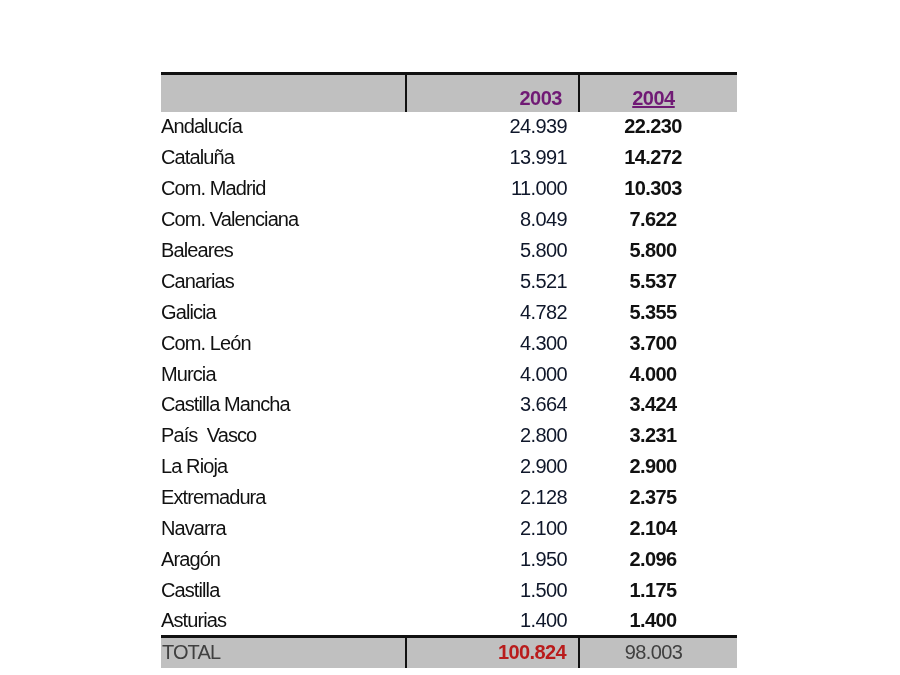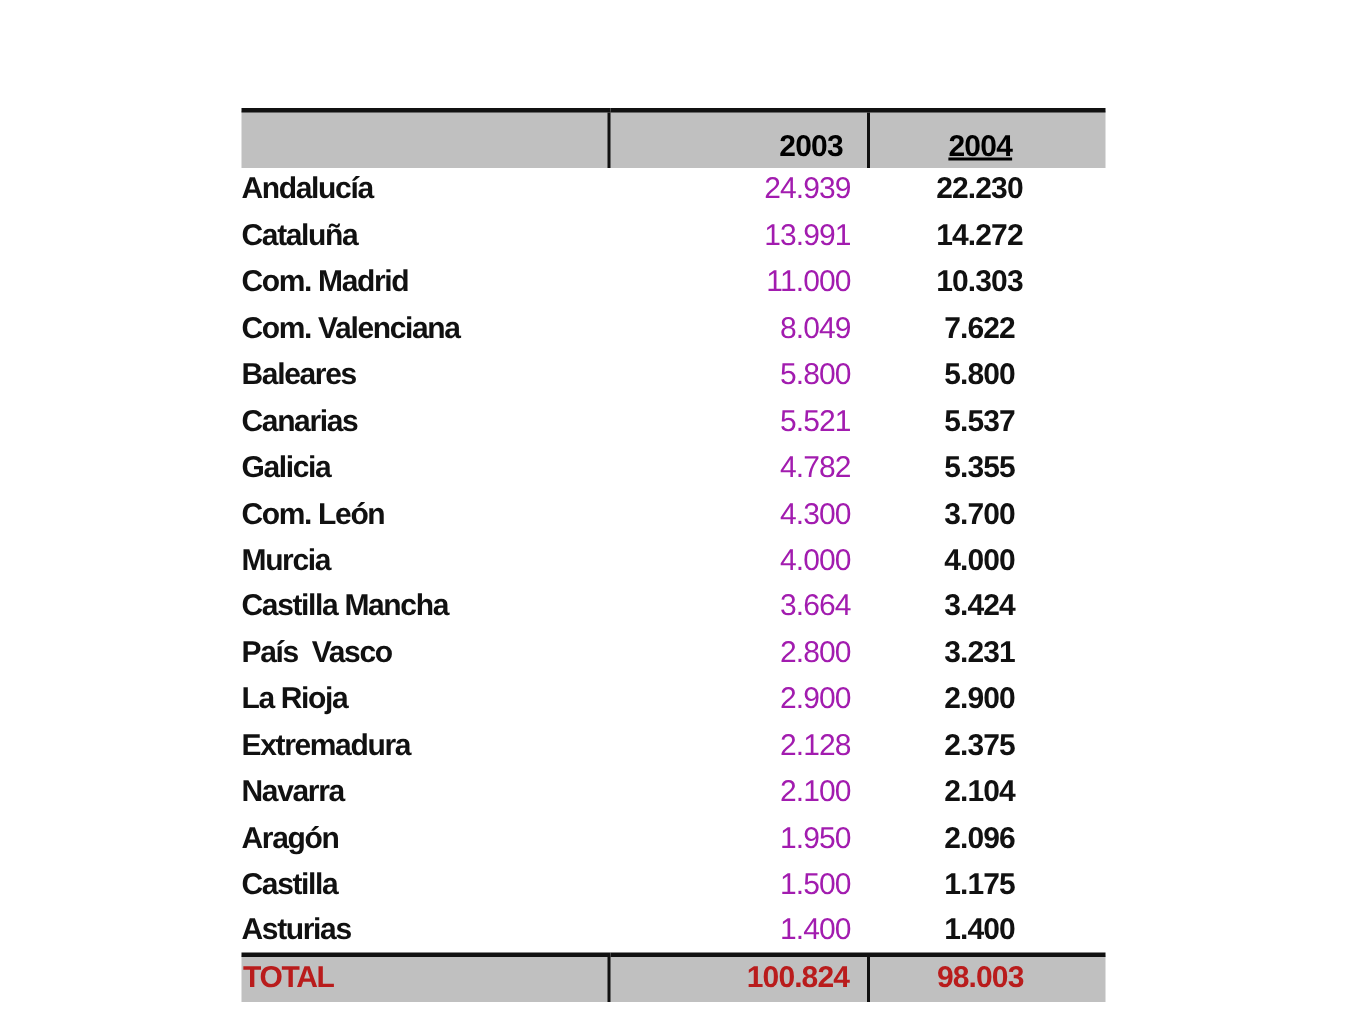--- a/index.html
+++ b/index.html
@@ -31,21 +31,21 @@
 
   thead tr {
     background: #c0c0c0;
     height: 38px;
   }
   thead th {
     border-top: 3px solid #111111;
     font-family: "Liberation Sans Narrow", "Liberation Sans", sans-serif;
     font-weight: bold;
     font-size: 20px;
-    color: #000000;
+    color: #701a75;
     padding: 0;
     vertical-align: bottom;
     padding-bottom: 2px;
     letter-spacing: -0.5px;
   }
   thead th.h-region { border-right: 2px solid #111111; }
   thead th.h-2003 { text-align: right; padding-right: 16px; border-right: 2px solid #111111; }
   thead th.h-2004 { text-align: center; padding-right: 10px; text-decoration: underline; }
 
   tbody tr.data-row {
@@ -53,43 +53,43 @@
   }
   tbody td {
     padding: 0;
     font-size: 20px;
     color: #111111;
     white-space: nowrap;
     letter-spacing: -0.6px;
     transform-origin: left center;
   }
   td.region {
-    font-weight: bold;
+    font-weight: normal;
     padding-left: 0;
     letter-spacing: -0.9px;
   }
   td.v2003 {
     text-align: right;
     padding-right: 12px;
     font-weight: normal;
-    color: #a21caf;
+    color: #0f172a;
   }
   td.v2004 {
     text-align: center;
     padding-right: 10px;
     font-weight: bold;
   }
   tr.total-row {
     background: #c0c0c0;
     height: 31px;
   }
   tr.total-row td {
     border-top: 3px solid #111111;
-    color: #b91c1c;
-    font-weight: bold;
+    color: #404040;
+    font-weight: normal;
     font-size: 20px;
   }
   tr.total-row td.region {
     border-right: 2px solid #111111;
     padding-left: 1px;
   }
   tr.total-row td.v2003 {
     border-right: 2px solid #111111;
     font-weight: bold;
     color: #b91c1c;

